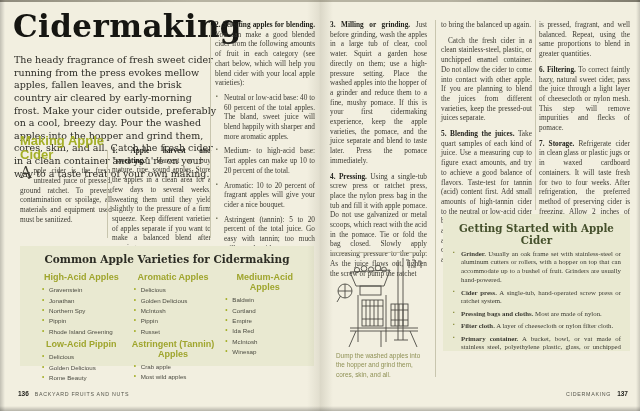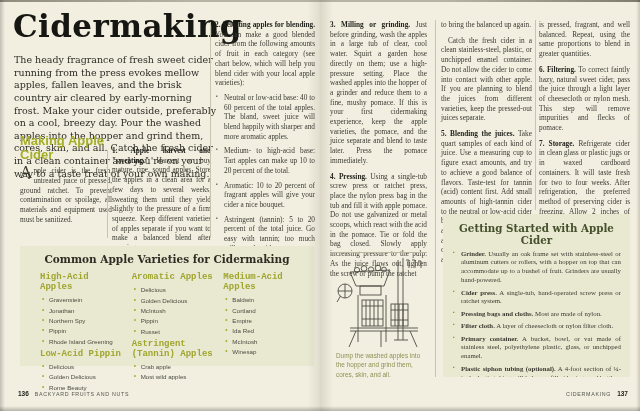--- a/index.html
+++ b/index.html
@@ -25,36 +25,36 @@
   .bullets li{position:relative;padding-left:9px;margin-top:5px;font-size:7.3px;
               line-height:1.33;text-align:justify;color:#3b3a32;}
   .bullets li::before{content:"▪";position:absolute;left:1px;top:0;font-size:5.5px;color:#72725a;}
   .vrule{width:1px;background:#c8c5ae;}
 
   .table-box{left:20px;top:246px;width:294px;height:120px;background:#e9e9d1;}
   .table-box h3{margin:7px 0 0 0;text-align:center;font-family:"DejaVu Serif",serif;
                 font-size:10.5px;font-weight:700;color:#2d2d25;}
   .tb-cols{display:flex;gap:9px;padding:3px 8px 0 20px;}
   .tb-col{width:86px;}
-  .tb-h{font-family:Liberation Mono, monospace;font-weight:700;font-size:9px;line-height:1.1;
-        color:#9fa52d;margin-top:5px;}
+  .tb-h{font-family:Liberation Sans, sans-serif;font-weight:700;font-size:9px;line-height:1.1;
+        color:#9fa52d;margin-top:5px;text-align:center;}
   .tb-items li{position:relative;font-family:"Liberation Sans",sans-serif;font-size:6.2px;
                color:#4b4b41;padding-left:9px;margin-top:3.4px;}
   .tb-items li::before{content:"•";position:absolute;left:2px;top:-1px;color:#a4af27;font-size:6.5px;}
 
   
   .rcol1{left:330px;top:20px;width:97px;}
   .rcol2{left:441px;top:20px;width:91px;}
   .rcol3{left:539px;top:20px;width:91px;}
   .indent{text-indent:7px;}
   .ill-rule{left:332px;top:252px;width:95px;height:1px;background:#bcb8a2;}
   .illustration{left:336px;top:256px;width:90px;height:92px;}
   .caption{left:336px;top:351px;width:92px;font-family:"Liberation Sans",sans-serif;
            font-size:6.4px;line-height:1.45;color:#8f9155;}
-  .started-box{left:443px;top:214px;width:187px;height:163px;background:#e9e9d1;
+  .started-box{left:443px;top:214px;width:187px;height:137px;background:#e9e9d1;
                padding:0;box-sizing:border-box;overflow:hidden;}
   .started-box h3{margin:8px 0 2px 0;text-align:center;font-family:"DejaVu Serif",serif;
                   font-size:10.3px;font-weight:700;color:#45502c;}
   .gs-items{padding:0 9px 0 8px;}
   .gs-items li{position:relative;padding-left:10px;margin-top:3.6px;font-size:6.8px;
                line-height:1.3;text-align:justify;color:#3b3a32;}
   .gs-items li::before{content:"▪";position:absolute;left:2px;top:0;font-size:5px;color:#8a8f3e;}
 
   
   .footer{top:390px;display:flex;align-items:baseline;gap:6px;

